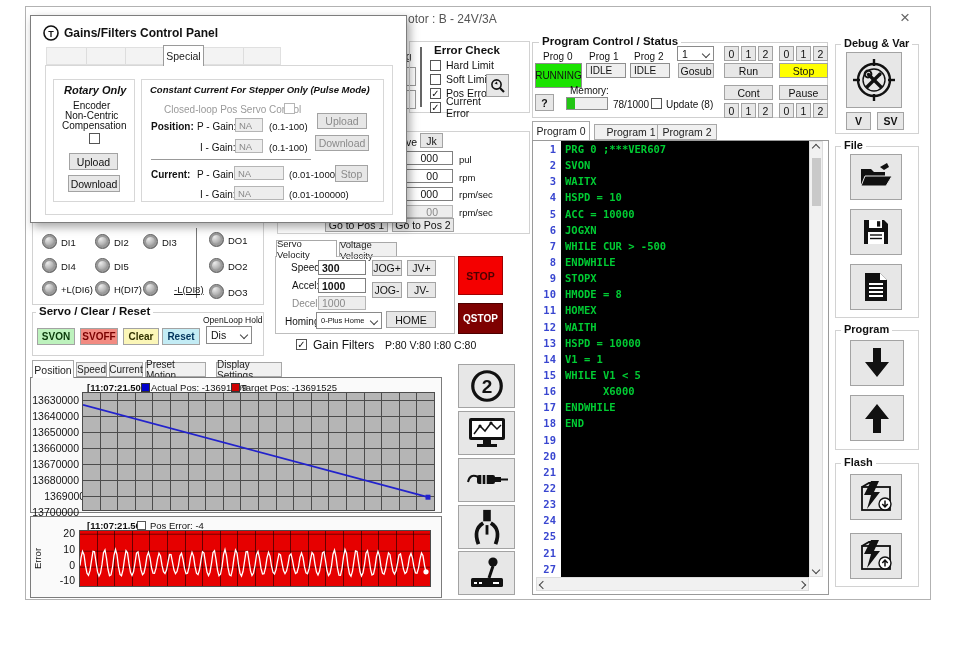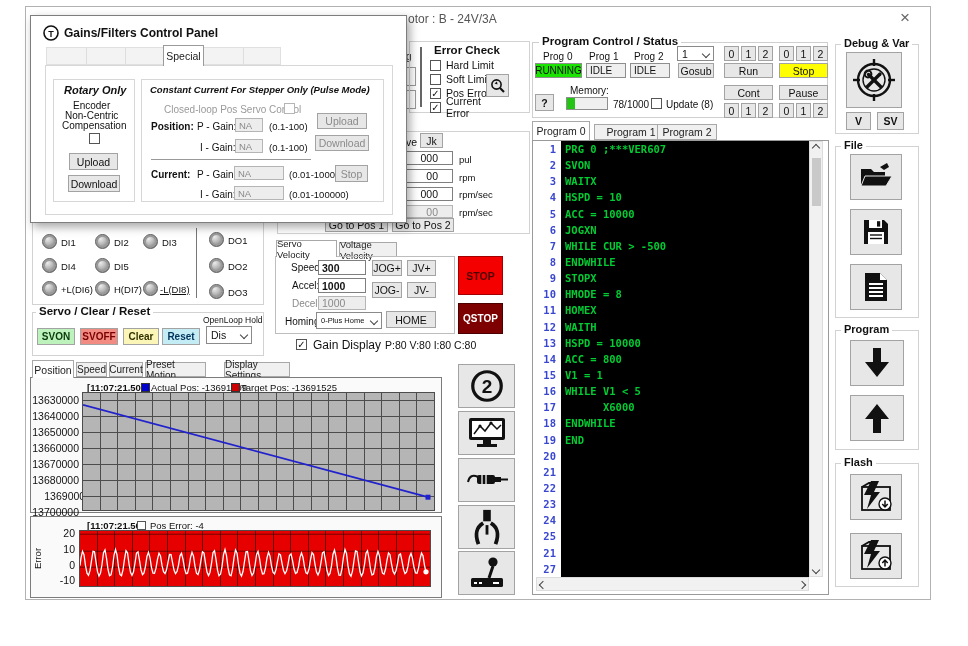--- a/index.html
+++ b/index.html
@@ -97,21 +97,21 @@
     </span>
   </div>
 
   <div class="grp" style="left:532px;top:42px;width:296px;height:76px;border-color:#cfcfcf;"></div>
   <div class="gt" style="left:539px;top:35px;font-size:11.5px;">Program Control / Status</div>
 
   <div class="lbl" style="left:543px;top:51px;font-size:10px;">Prog 0</div>
   <div class="lbl" style="left:589px;top:51px;font-size:10px;">Prog 1</div>
   <div class="lbl" style="left:634px;top:51px;font-size:10px;">Prog 2</div>
 
-  <div class="abs" style="left:535px;top:63px;width:47px;height:15px;background:#1ae300;border:1px solid #8e8e8e;font-size:10px;display:flex;align-items:center;justify-content:center;box-sizing:border-box;">RUNNING</div>
+  <div class="abs" style="left:535px;top:63px;width:47px;height:25px;background:#1ae300;border:1px solid #8e8e8e;font-size:10px;display:flex;align-items:center;justify-content:center;box-sizing:border-box;">RUNNING</div>
   <div class="abs" style="left:586px;top:63px;width:40px;height:15px;background:#efefef;border:1px solid #8e8e8e;font-size:10px;display:flex;align-items:center;padding-left:3px;box-sizing:border-box;">IDLE</div>
   <div class="abs" style="left:630px;top:63px;width:40px;height:15px;background:#efefef;border:1px solid #8e8e8e;font-size:10px;display:flex;align-items:center;padding-left:3px;box-sizing:border-box;">IDLE</div>
 
   <div class="btn" style="left:535px;top:94px;width:19px;height:17px;font-weight:bold;">?</div>
   <div class="lbl" style="left:570px;top:85px;font-size:10px;">Memory:</div>
   <div class="abs" style="left:566px;top:97px;width:42px;height:13px;background:#efefef;border:1px solid #8e8e8e;box-sizing:border-box;">
     <div style="width:20%;height:100%;background:#22c514;"></div>
   </div>
   <div class="lbl" style="left:613px;top:99px;font-size:10px;">78/1000</div>
   <span class="cb abs" style="left:651px;top:98px;"></span>
@@ -188,21 +188,20 @@
       <div class="cl">HSPD = 10</div>
       <div class="cl">ACC = 10000</div>
       <div class="cl">JOGXN</div>
       <div class="cl">WHILE CUR &gt; -500</div>
       <div class="cl">ENDWHILE</div>
       <div class="cl">STOPX</div>
       <div class="cl">HMODE = 8</div>
       <div class="cl">HOMEX</div>
       <div class="cl">WAITH</div>
       <div class="cl">HSPD = 10000</div>
-      <div class="cl">ACC = 800</div>
       <div class="cl">V1 = 1</div>
       <div class="cl">WHILE V1 &lt; 5</div>
       <div class="cl">      X6000</div>
       <div class="cl">ENDWHILE</div>
       <div class="cl">END</div>
       <div class="cl"> </div>
       <div class="cl"> </div>
       <div class="cl"> </div>
       <div class="cl"> </div>
       <div class="cl"> </div>
@@ -371,28 +370,28 @@
   <div class="btn" style="left:372px;top:260px;width:30px;height:16px;">JOG+</div>
   <div class="btn" style="left:407px;top:260px;width:29px;height:16px;">JV+</div>
   <div class="btn" style="left:372px;top:282px;width:30px;height:16px;">JOG-</div>
   <div class="btn" style="left:407px;top:282px;width:29px;height:16px;">JV-</div>
   <div class="btn" style="left:386px;top:311px;width:50px;height:17px;">HOME</div>
 
   <div class="btn" style="left:458px;top:256px;width:45px;height:39px;background:#f40000;border-color:#a00000;color:#4d0000;font-weight:bold;">STOP</div>
   <div class="btn" style="left:458px;top:303px;width:45px;height:31px;background:#7e0101;border-color:#4d0000;color:#fff;font-weight:bold;font-size:10px;">QSTOP</div>
 
   <span class="cb abs" style="left:296px;top:339px;">✓</span>
-  <div class="lbl" style="left:313px;top:338px;font-size:12px;">Gain Display</div>
+  <div class="lbl" style="left:313px;top:338px;font-size:12px;">Gain Filters</div>
   <div class="lbl" style="left:385px;top:339px;font-size:10.5px;">P:80 V:80 I:80 C:80</div>
 
   <div class="tab on" style="left:32px;top:360px;width:42px;height:18px;">Position</div>
   <div class="tab" style="left:76px;top:362px;width:31px;height:15px;font-size:10px;">Speed</div>
   <div class="tab" style="left:109px;top:362px;width:34px;height:15px;font-size:10px;">Current</div>
   <div class="tab" style="left:145px;top:362px;width:61px;height:15px;font-size:10px;">Preset Motion</div>
-  <div class="tab" style="left:224px;top:362px;width:66px;height:15px;font-size:10px;">Display Settings</div>
+  <div class="tab" style="left:216px;top:362px;width:66px;height:15px;font-size:10px;">Display Settings</div>
 
   <div class="abs" style="left:30px;top:377px;width:412px;height:136px;background:#fafafa;border:1px solid #7c7c7c;box-sizing:border-box;">
     <div class="lbl" style="left:56px;top:4px;font-size:9.5px;font-weight:bold;">[11:07:21.50]</div>
     <span class="abs" style="left:110px;top:5px;width:7px;height:7px;background:#0000cc;border:1px solid #333;"></span>
     <div class="lbl" style="left:120px;top:4px;font-size:9.5px;">Actual Pos: -13691499</div>
     <span class="abs" style="left:200px;top:5px;width:7px;height:7px;background:#cc0000;border:1px solid #333;"></span>
     <div class="lbl" style="left:210px;top:4px;font-size:9.5px;">Target Pos: -13691525</div>
     <div>
         <div class="ylab" style="left: 1px; width: 47px; top: 16px;">13630000</div>
         <div class="ylab" style="left: 1px; width: 47px; top: 32px;">13640000</div>
@@ -551,21 +550,21 @@
     <div class="lbl" style="left: 162px; top: 237px; font-size: 9.5px;">DI3</div>
     <div class="led" style="left: 42px; top: 258px;"></div>
     <div class="lbl" style="left: 61px; top: 261px; font-size: 9.5px;">DI4</div>
     <div class="led" style="left: 95px; top: 258px;"></div>
     <div class="lbl" style="left: 114px; top: 261px; font-size: 9.5px;">DI5</div>
     <div class="led" style="left: 42px; top: 281px;"></div>
     <div class="lbl" style="left: 61px; top: 284px; font-size: 9.5px;">+L(DI6)</div>
     <div class="led" style="left: 95px; top: 281px;"></div>
     <div class="lbl" style="left: 114px; top: 284px; font-size: 9.5px;">H(DI7)</div>
     <div class="led" style="left: 143px; top: 281px;"></div>
-    <div class="lbl" style="left: 160px; top: 284px; font-size: 9.5px; text-decoration: underline;">-L(DI8)</div>
+    <div class="lbl" style="left: 174px; top: 284px; font-size: 9.5px; text-decoration: underline;">-L(DI8)</div>
     <div class="led" style="left: 209px; top: 232px;"></div>
     <div class="lbl" style="left: 228px; top: 235px; font-size: 9.5px;">DO1</div>
     <div class="led" style="left: 209px; top: 258px;"></div>
     <div class="lbl" style="left: 228px; top: 261px; font-size: 9.5px;">DO2</div>
     <div class="led" style="left: 209px; top: 284px;"></div>
     <div class="lbl" style="left: 228px; top: 287px; font-size: 9.5px;">DO3</div>
     <div class="btn" style="left: 37px; top: 328px; width: 38px; height: 17px; background: rgb(189, 242, 189); color: rgb(10, 58, 10); font-weight: bold; font-size: 10px;">SVON</div>
     <div class="btn" style="left: 80px; top: 328px; width: 38px; height: 17px; background: rgb(242, 139, 130); color: rgb(122, 0, 0); font-weight: bold; font-size: 10px;">SVOFF</div>
     <div class="btn" style="left: 123px; top: 328px; width: 36px; height: 17px; background: rgb(251, 246, 184); color: rgb(51, 51, 0); font-weight: bold; font-size: 10px;">Clear</div>
     <div class="btn" style="left: 162px; top: 328px; width: 38px; height: 17px; background: rgb(195, 236, 245); color: rgb(0, 51, 92); font-weight: bold; font-size: 10px;">Reset</div>

